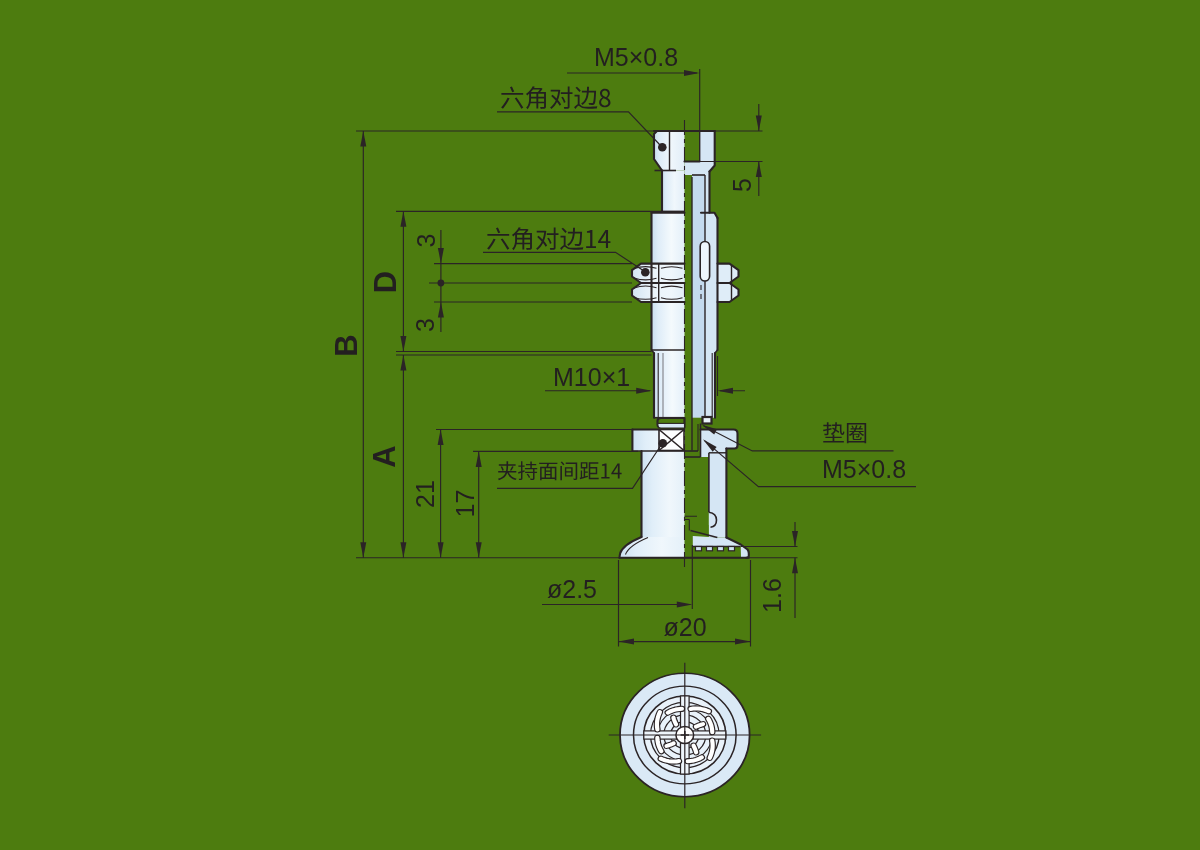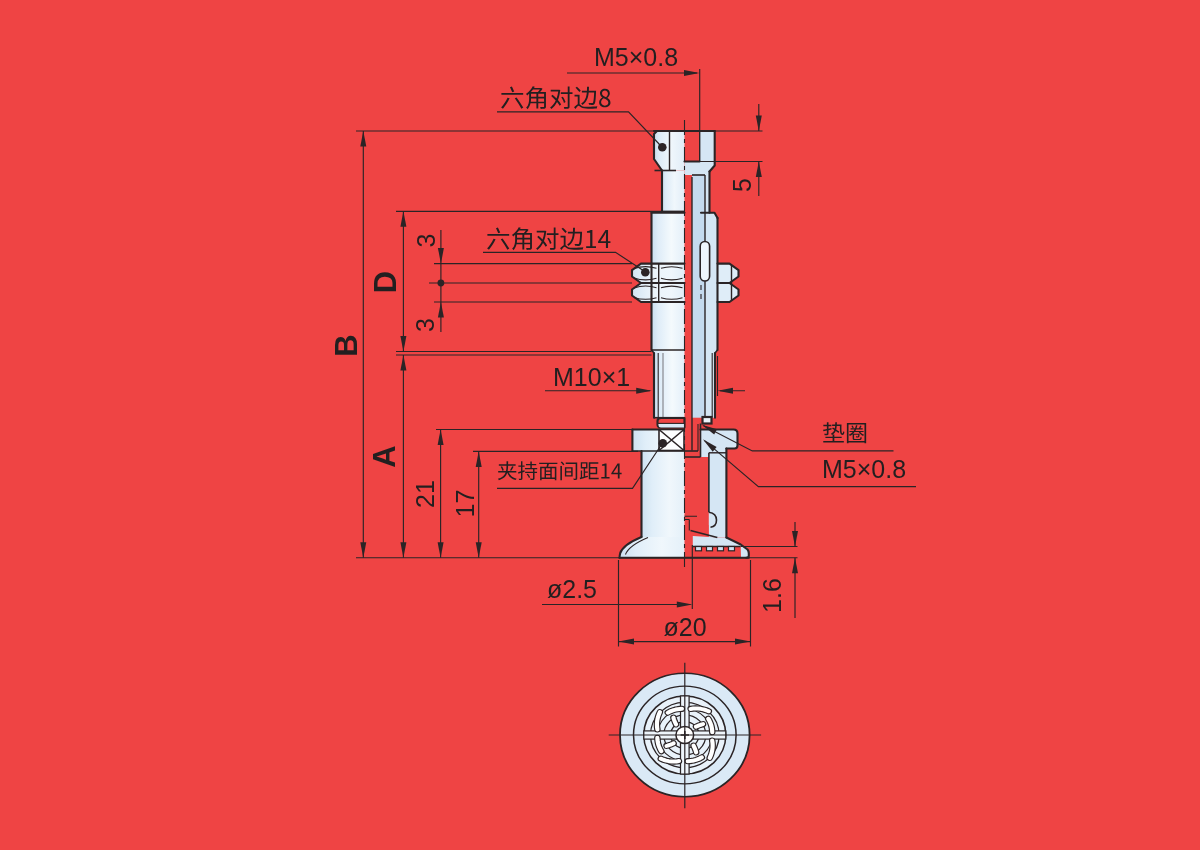--- a/index.html
+++ b/index.html
@@ -1,16 +1,16 @@
 <!DOCTYPE html>
 <html><head>
 <meta charset="utf-8">
 <style>
   html,body{margin:0;padding:0;background:#ffffff;}
-  .stage{position:relative;width:1200px;height:850px;background:#ef4444;overflow:hidden;}
+  .stage{position:relative;width:1200px;height:850px;background:#4d7c0f;overflow:hidden;}
   svg{display:block;}
   text{font-family:"Liberation Sans","DejaVu Sans",sans-serif;fill:#231f20;}
   .dimtxt{font-size:25px;}
   .bigtxt{font-size:31px;font-weight:bold;}
   .thin{stroke:#2b2426;stroke-width:1.15;fill:none;}
   .med{stroke:#2b2426;stroke-width:1.4;fill:none;}
   .med2{stroke:#2b2426;stroke-width:1.6;fill:none;}
   .out{stroke:#2b2426;stroke-width:2.1;fill:none;stroke-linejoin:round;stroke-linecap:round;}
   .hair{stroke:#2b2426;stroke-width:1.1;fill:none;}
 </style>

